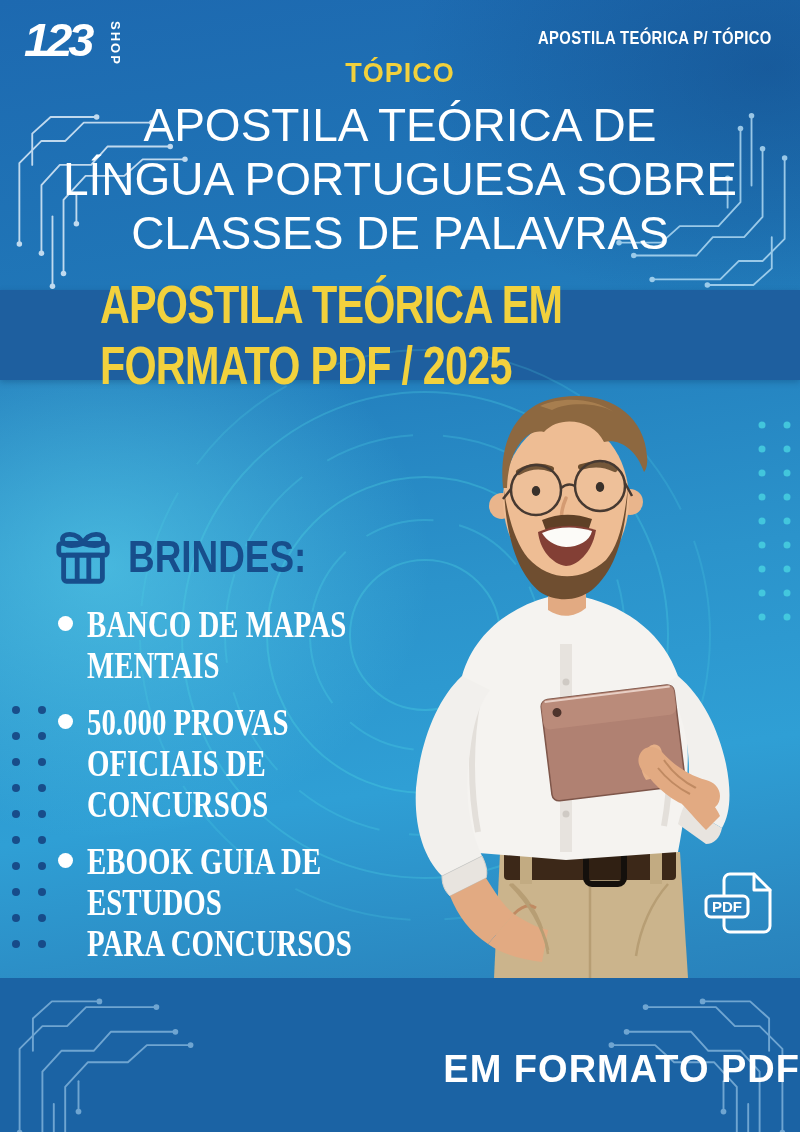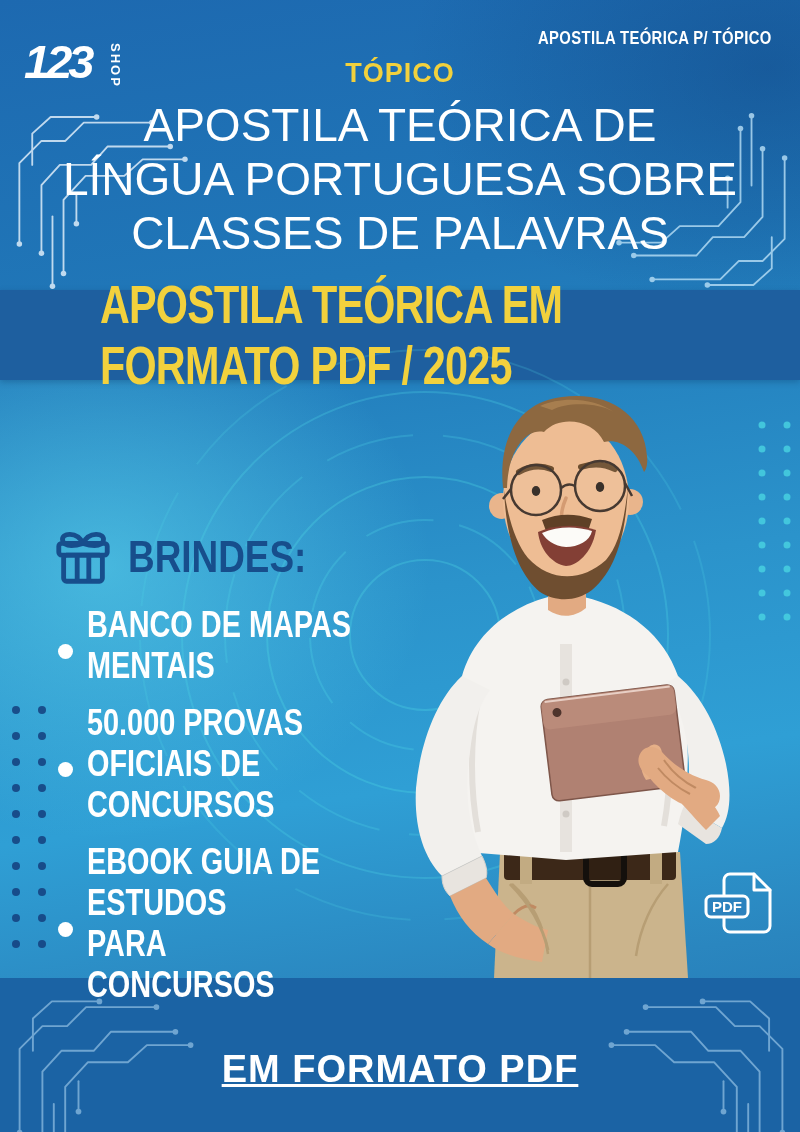--- a/index.html
+++ b/index.html
@@ -10,37 +10,37 @@
       radial-gradient(ellipse 480px 400px at 13% 50%, rgba(96,218,240,.55) 0%, rgba(96,218,240,0) 68%),
       radial-gradient(ellipse 600px 420px at 96% 6%, rgba(10,50,110,.35) 0%, rgba(10,50,110,0) 60%),
       linear-gradient(172deg,#1d69b0 0%,#2077b8 26%,#2b93cb 52%,#2f9fd5 68%,#2a86bf 84%,#2273b0 100%);
   }
   .band{position:absolute;left:0;width:800px;}
   .banner-bar{top:290px;height:90px;background:var(--banner-blue,#1e5f9f);box-shadow:0 2px 6px rgba(0,30,70,.25);}
   .footer-band{top:978px;height:154px;background:var(--footer-blue,#1b63a4);}
   svg{position:absolute;left:0;top:0;}
   .overlay{position:absolute;color:#fff;}
   .cond{font-weight:700;display:inline-block;transform:scaleX(.78);transform-origin:left center;white-space:pre-line;}
-  .logo{left:24px;top:14px;width:110px;height:60px;margin-top:22px;}
+  .logo{left:24px;top:14px;width:110px;height:60px;}
   .logo-num{font-size:47px;font-weight:900;font-style:italic;letter-spacing:-4px;color:#fff;line-height:52px;}
   .logo-shop{position:absolute;left:84px;top:7px;writing-mode:vertical-rl;font-size:13px;font-weight:700;letter-spacing:2px;color:#fff;}
   .top-right{right:28px;top:27px;text-align:right;}
   .top-right .cond{transform-origin:right center;font-size:19px;letter-spacing:.5px;}
   .kicker{left:0;top:58px;width:800px;text-align:center;font-size:27px;font-weight:800;letter-spacing:1px;color:var(--accent-yellow,#f2d13d);}
   .title{left:0;top:98px;width:800px;text-align:center;font-size:46px;line-height:54px;font-weight:400;white-space:pre-line;letter-spacing:0;}
   .banner-text{left:12px;top:290px;width:800px;height:90px;display:flex;align-items:center;justify-content:center;}
   .banner-text .cond{transform-origin:center center;font-size:53px;letter-spacing:-1px;color:var(--accent-yellow,#f2d13d);}
   .brindes{left:52px;top:490px;width:380px;}
   .brindes-head{display:flex;align-items:center;gap:14px;color:var(--navy,#174e8c);margin-top:36px;}
   .brindes-head .cond{font-size:45px;transform:scaleX(.82);}
   .bullets{margin:16px 0 0 6px;padding:0;list-style:none;}
-  .bullets li{display:flex;align-items:center;margin-bottom:16px;}
+  .bullets li{display:flex;align-items:flex-start;margin-bottom:16px;font-family:Liberation Serif, serif;}
   .dot{width:15px;height:15px;border-radius:50%;background:#fff;margin:12px 14px 0 0;flex:0 0 15px;}
   .li-text{font-size:37px;line-height:41px;}
-  .footer-text{left:0;top:1048px;width:800px;text-align:center;font-size:38px;font-weight:700;letter-spacing:1px;text-decoration:underline;}
+  .footer-text{left:0;top:1048px;width:800px;text-align:right;font-size:38px;font-weight:700;letter-spacing:1px;}
   .pdf-badge{left:700px;top:868px;width:78px;height:76px;}
 </style>
 </head>
 <body>
 
 <div class="canvas">
 
   <div class="band banner-bar"></div>
   <div class="band footer-band"></div>
 

